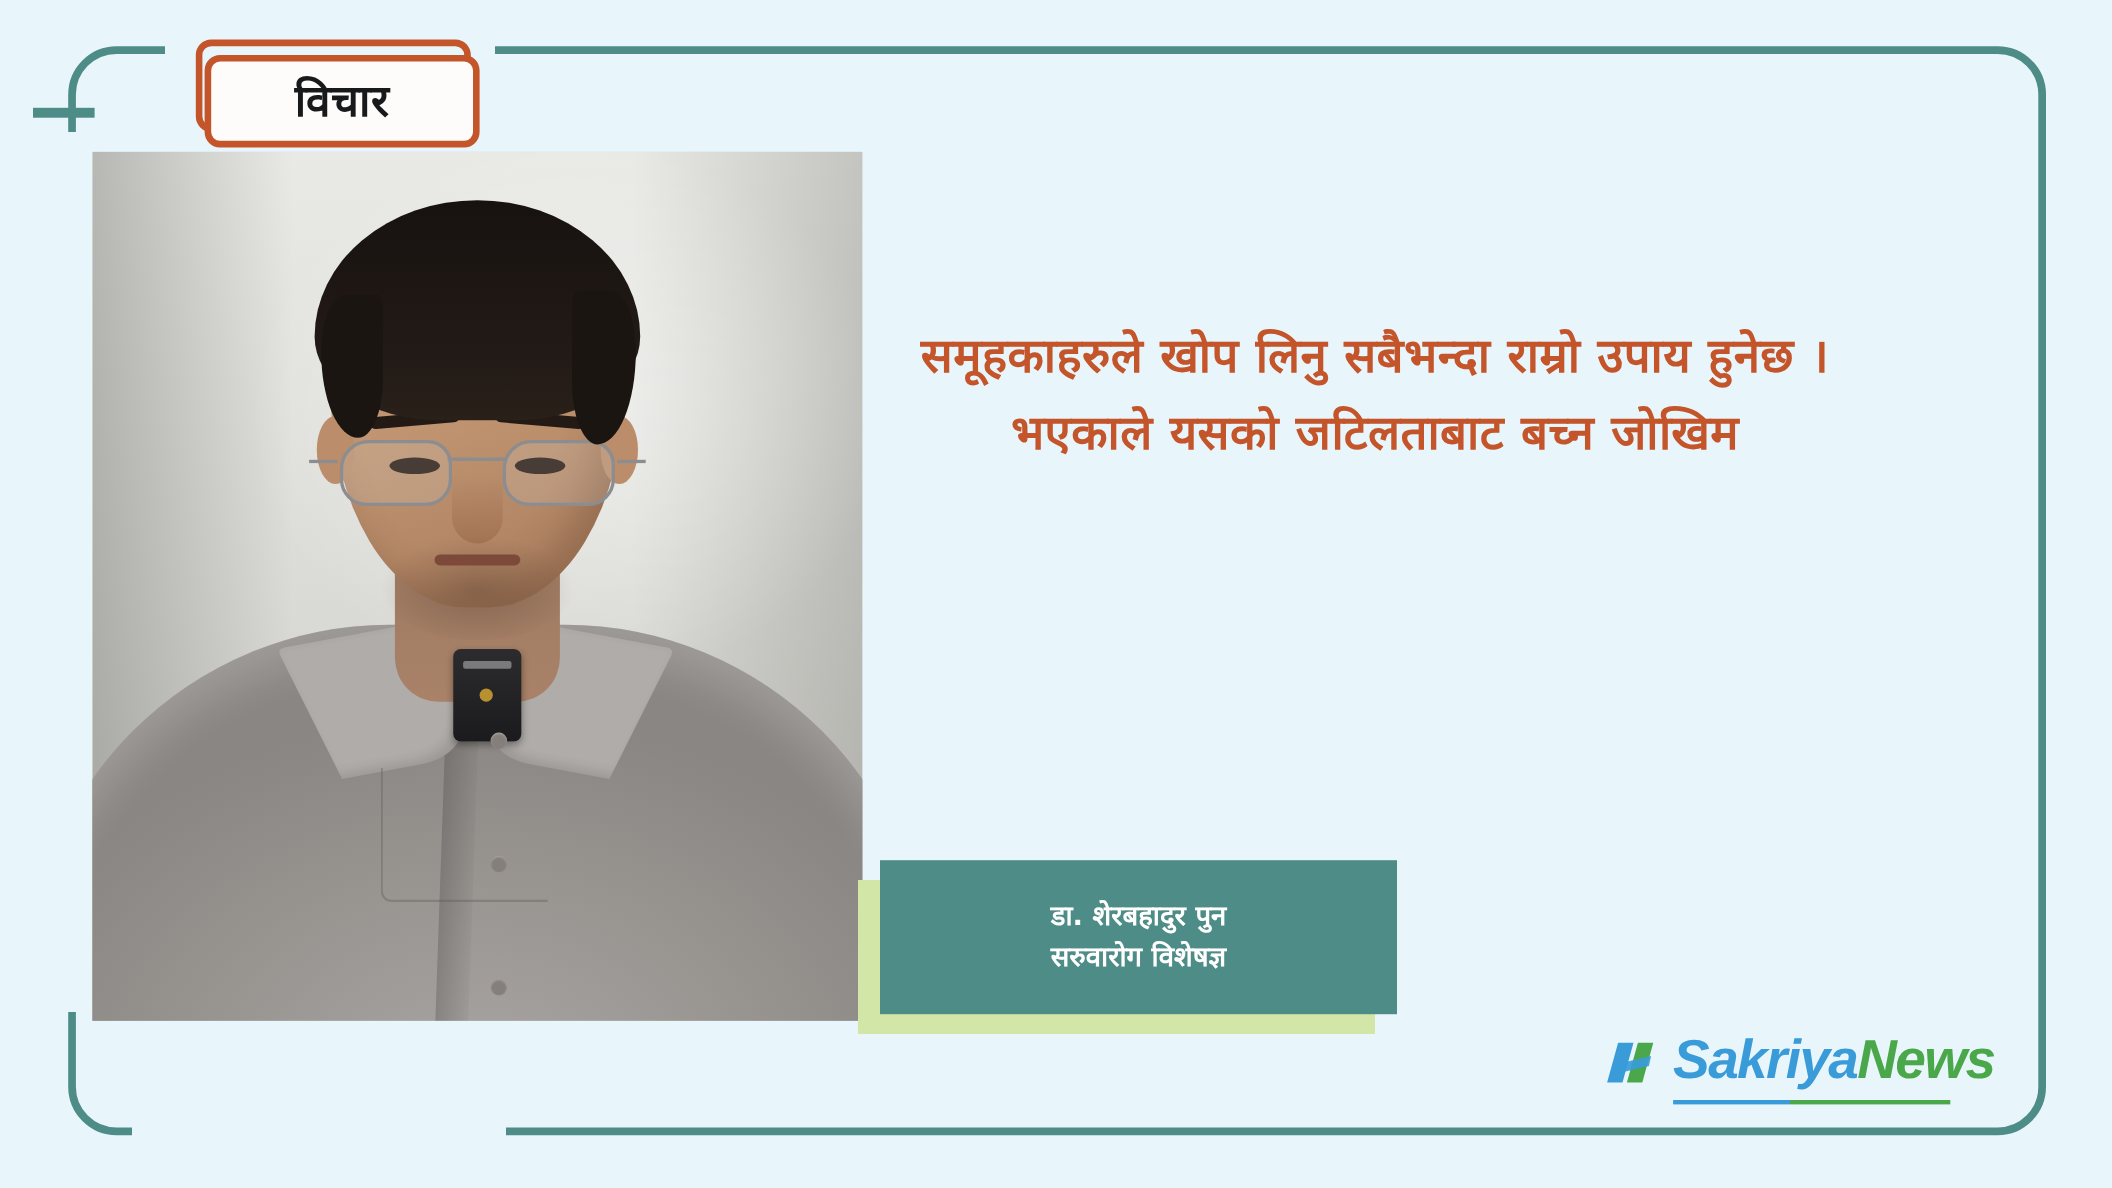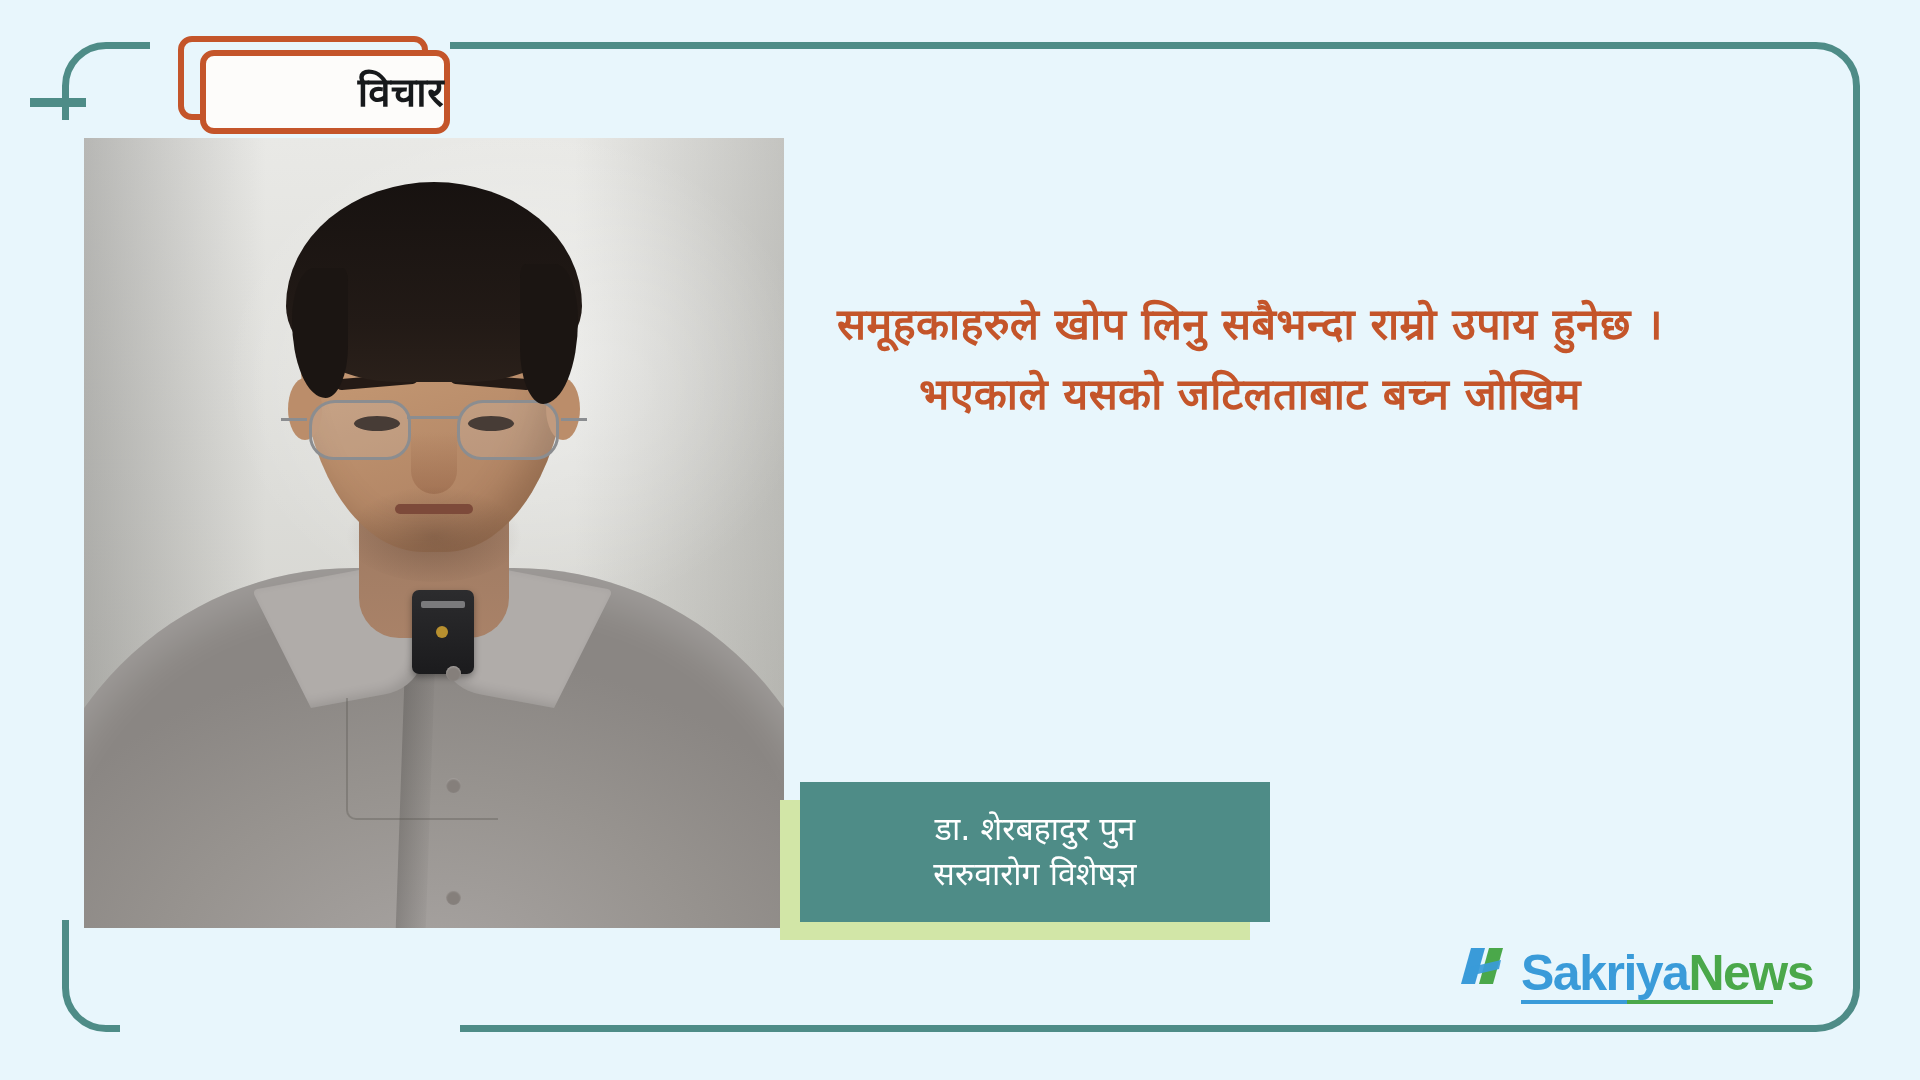--- a/index.html
+++ b/index.html
@@ -70,31 +70,31 @@
     top: 36px;
     width: 250px;
     height: 84px;
     border: 6px solid #c4552a;
     border-radius: 14px;
     box-sizing: border-box;
     background: #e8f6fc;
   }
   .chip {
     position: absolute;
-    left: 200px;
+    left: 186px;
     top: 50px;
     width: 250px;
     height: 84px;
     border: 6px solid #c4552a;
     border-radius: 14px;
     box-sizing: border-box;
     background: #fdfcfa;
     display: flex;
     align-items: center;
-    justify-content: flex-end;
+    justify-content: center;
   }
   .chip-text {
     font-family: "DejaVu Sans", sans-serif;
     font-size: 40px;
     font-weight: bold;
     color: #17191b;
     line-height: 1;
     letter-spacing: .5px;
   }
 
@@ -396,34 +396,35 @@
     background: #4e8c87;
     display: flex;
     flex-direction: column;
     align-items: center;
     justify-content: center;
     gap: 8px;
   }
   .attr-name, .attr-role {
     font-family: "DejaVu Sans", sans-serif;
     color: #ffffff;
-    font-size: 32px;
-    font-weight: normal;
+    font-size: 25px;
+    font-weight: bold;
     line-height: 1.15;
     white-space: nowrap;
   }
 
   
   .logo {
     position: absolute;
     left: 1455px;
     top: 938px;
     display: flex;
-    align-items: flex-end;
+    align-items: flex-start;
     gap: 6px;
+    font-style: italic;
   }
   .logo-mark {
     position: relative;
     width: 60px;
     height: 60px;
   }
   .logo-word {
     font-family: "Liberation Sans", sans-serif;
     font-size: 50px;
     font-weight: bold;

